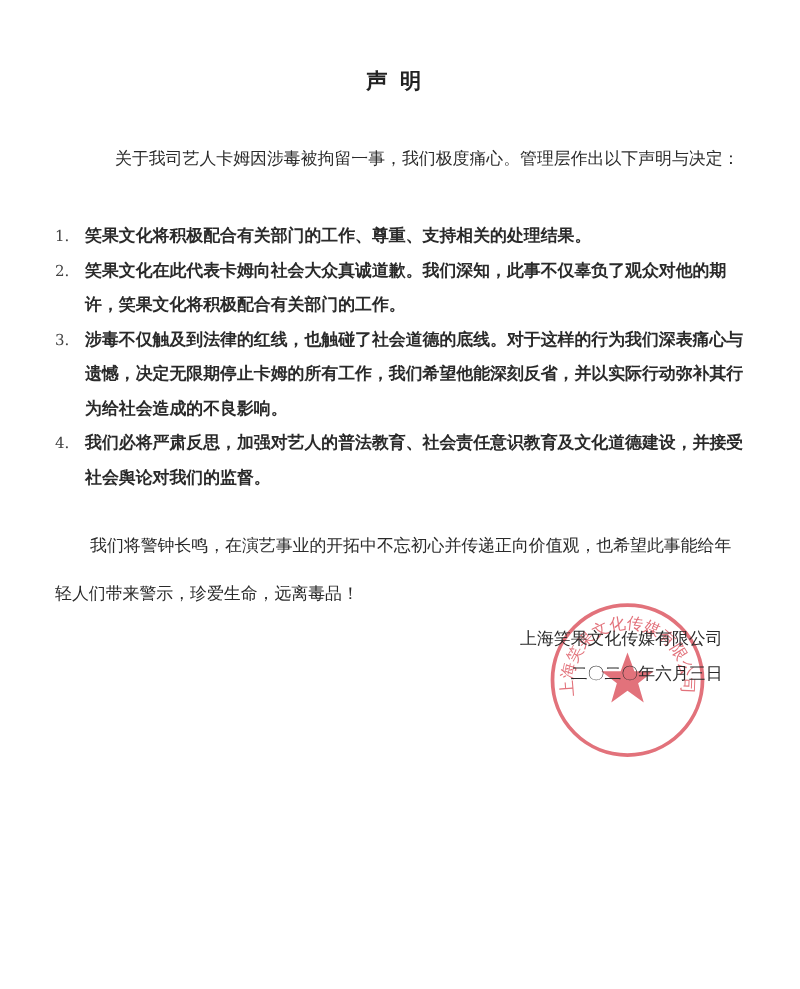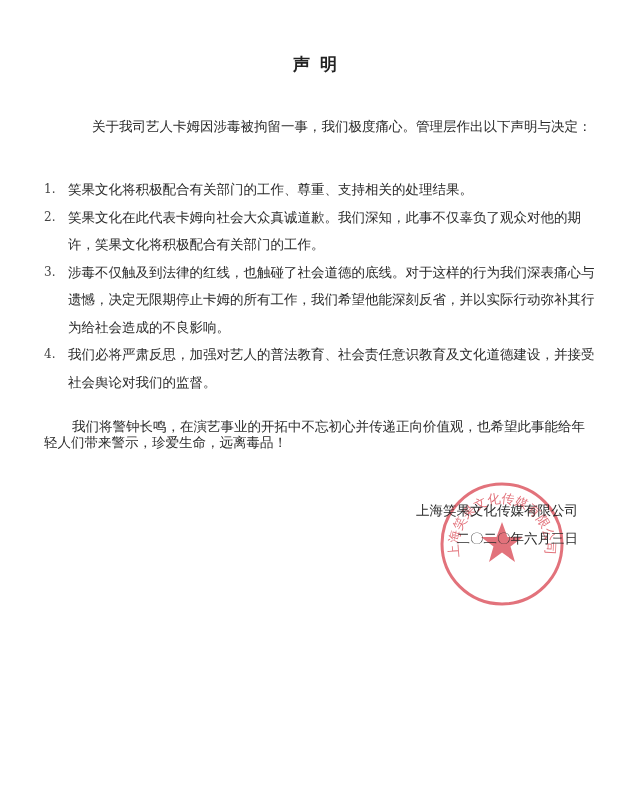--- a/index.html
+++ b/index.html
@@ -4,23 +4,23 @@
 <style>
   html, body { margin: 0; padding: 0; background: #ffffff; }
   body { width: 640px; height: 791px; position: relative; overflow: hidden;
          font-family: "DejaVu Serif", "Liberation Serif", serif; color: #2a2a2a; }
   .title { position: absolute; top: 53px; left: 0; width: 640px; text-align: center;
            font-size: 17px; font-weight: bold; letter-spacing: 10px; color: #222; }
   .intro { position: absolute; top: 118px; left: 68px; font-size: 13.5px; white-space: nowrap; margin-left: 24px; }
   .list { position: absolute; top: 176px; left: 40px; width: 560px; margin: 0; padding: 0; list-style: none; }
   .item { position: relative; padding-left: 28px; font-size: 13.5px; line-height: 27.5px; margin-bottom: 0; }
   .item-num { position: absolute; left: 4px; top: 0; font-size: 12px; color: #444; }
-  .item-text { display: block; }
+  .item-text { display: block; font-weight: bold; }
   .closing { position: absolute; top: 418px; left: 44px; width: 548px; font-size: 13.5px;
-             line-height: 16px; text-indent: 28px; }
+             line-height: 38px; text-indent: 28px; }
   .company { position: absolute; top: 502px; right: 62px; font-size: 13.5px; white-space: nowrap; z-index: 2; }
   .date { position: absolute; top: 530px; right: 62px; font-size: 13.5px; white-space: nowrap; z-index: 2; }
   .stamp { position: absolute; left: 438px; top: 480px; width: 128px; height: 128px; z-index: 1; opacity: 0.75; }
 </style>
 </head>
 <body>
 
 <div>
   <div class="title">声明</div>
 

